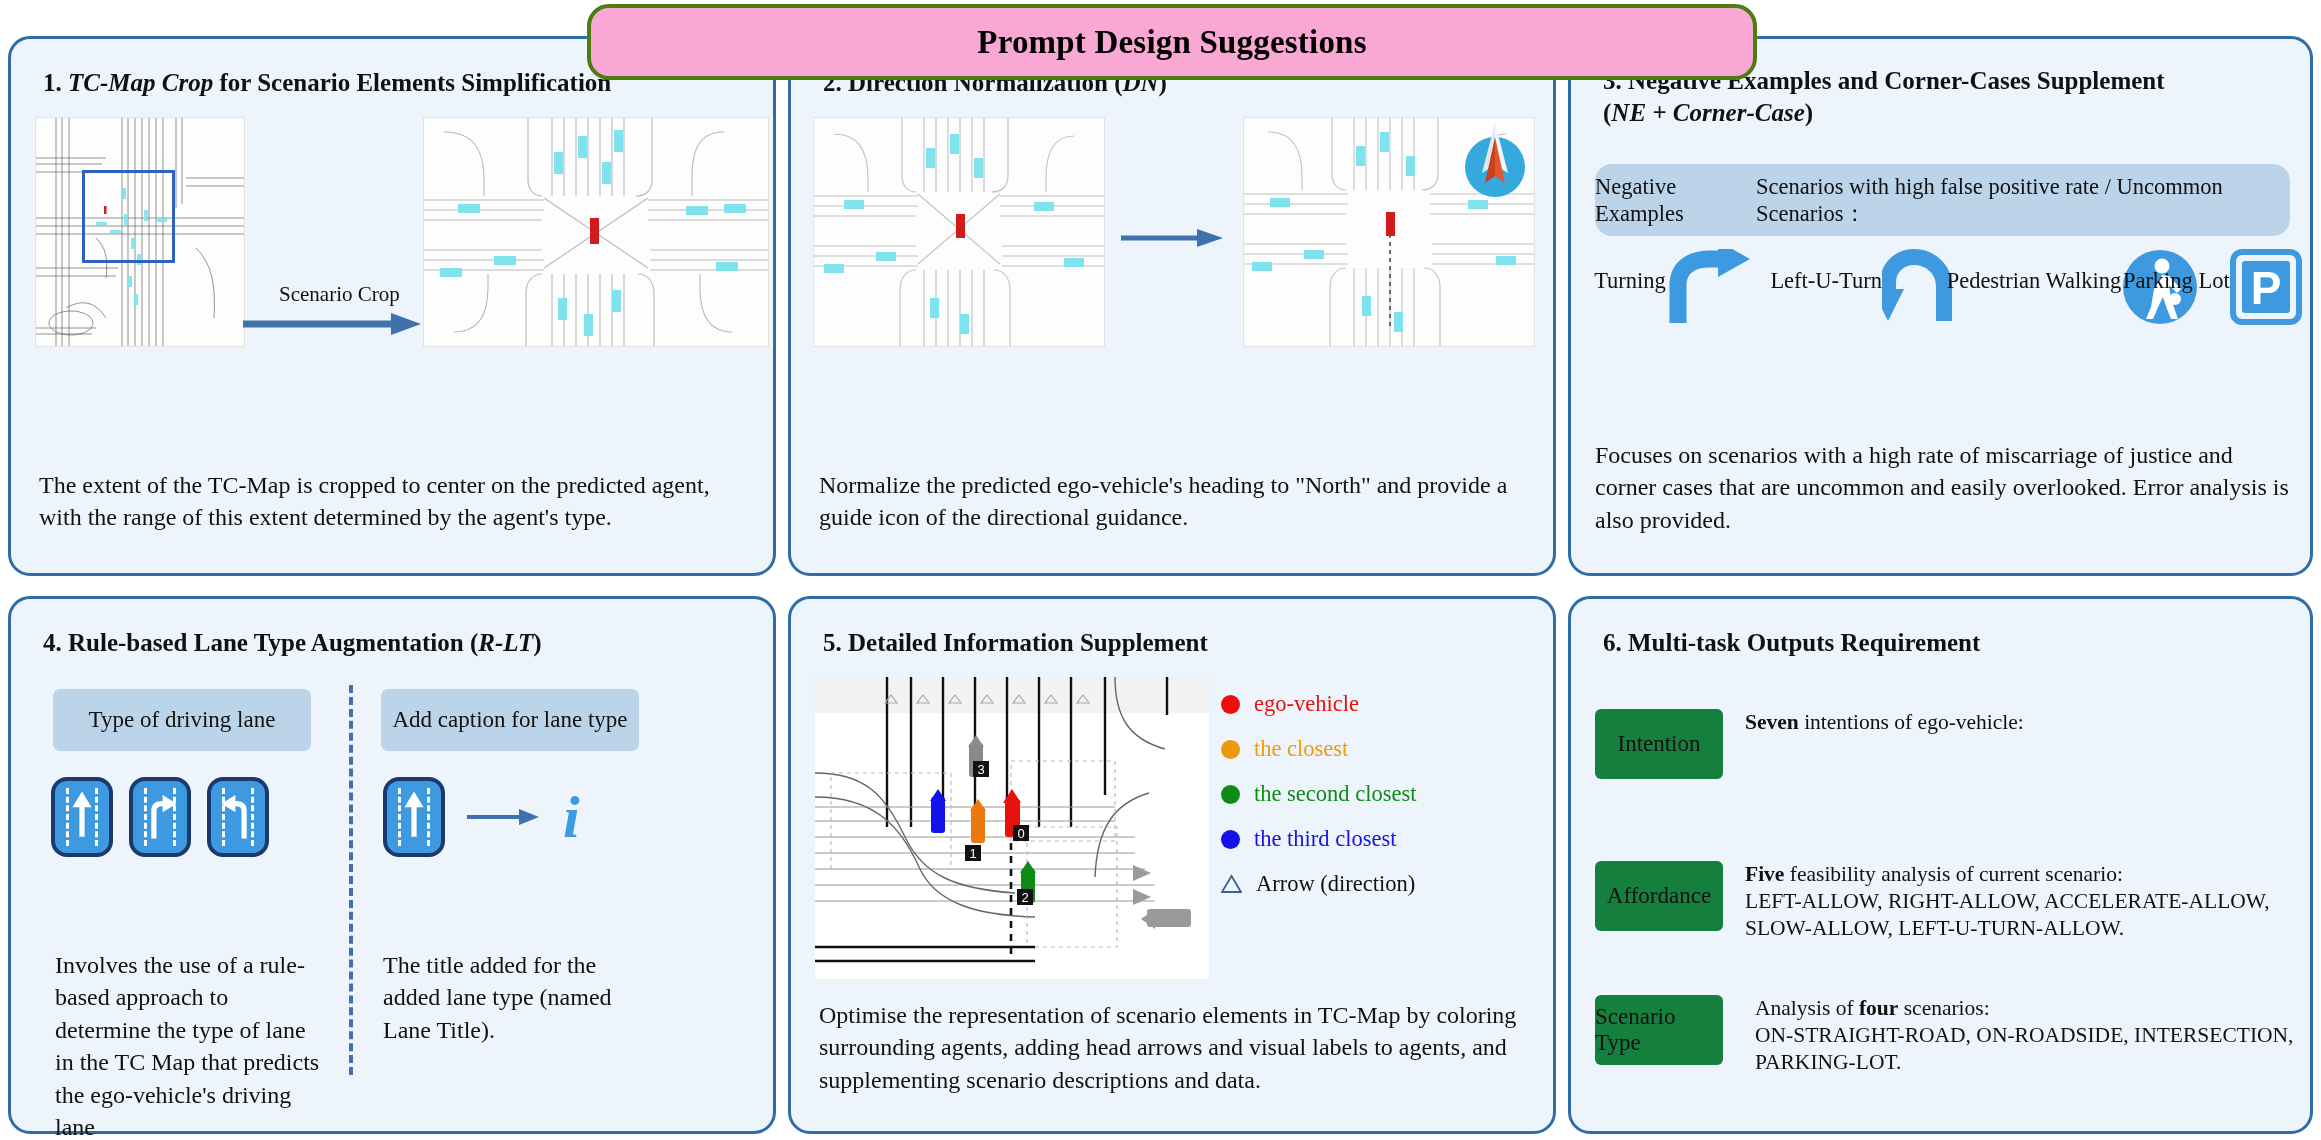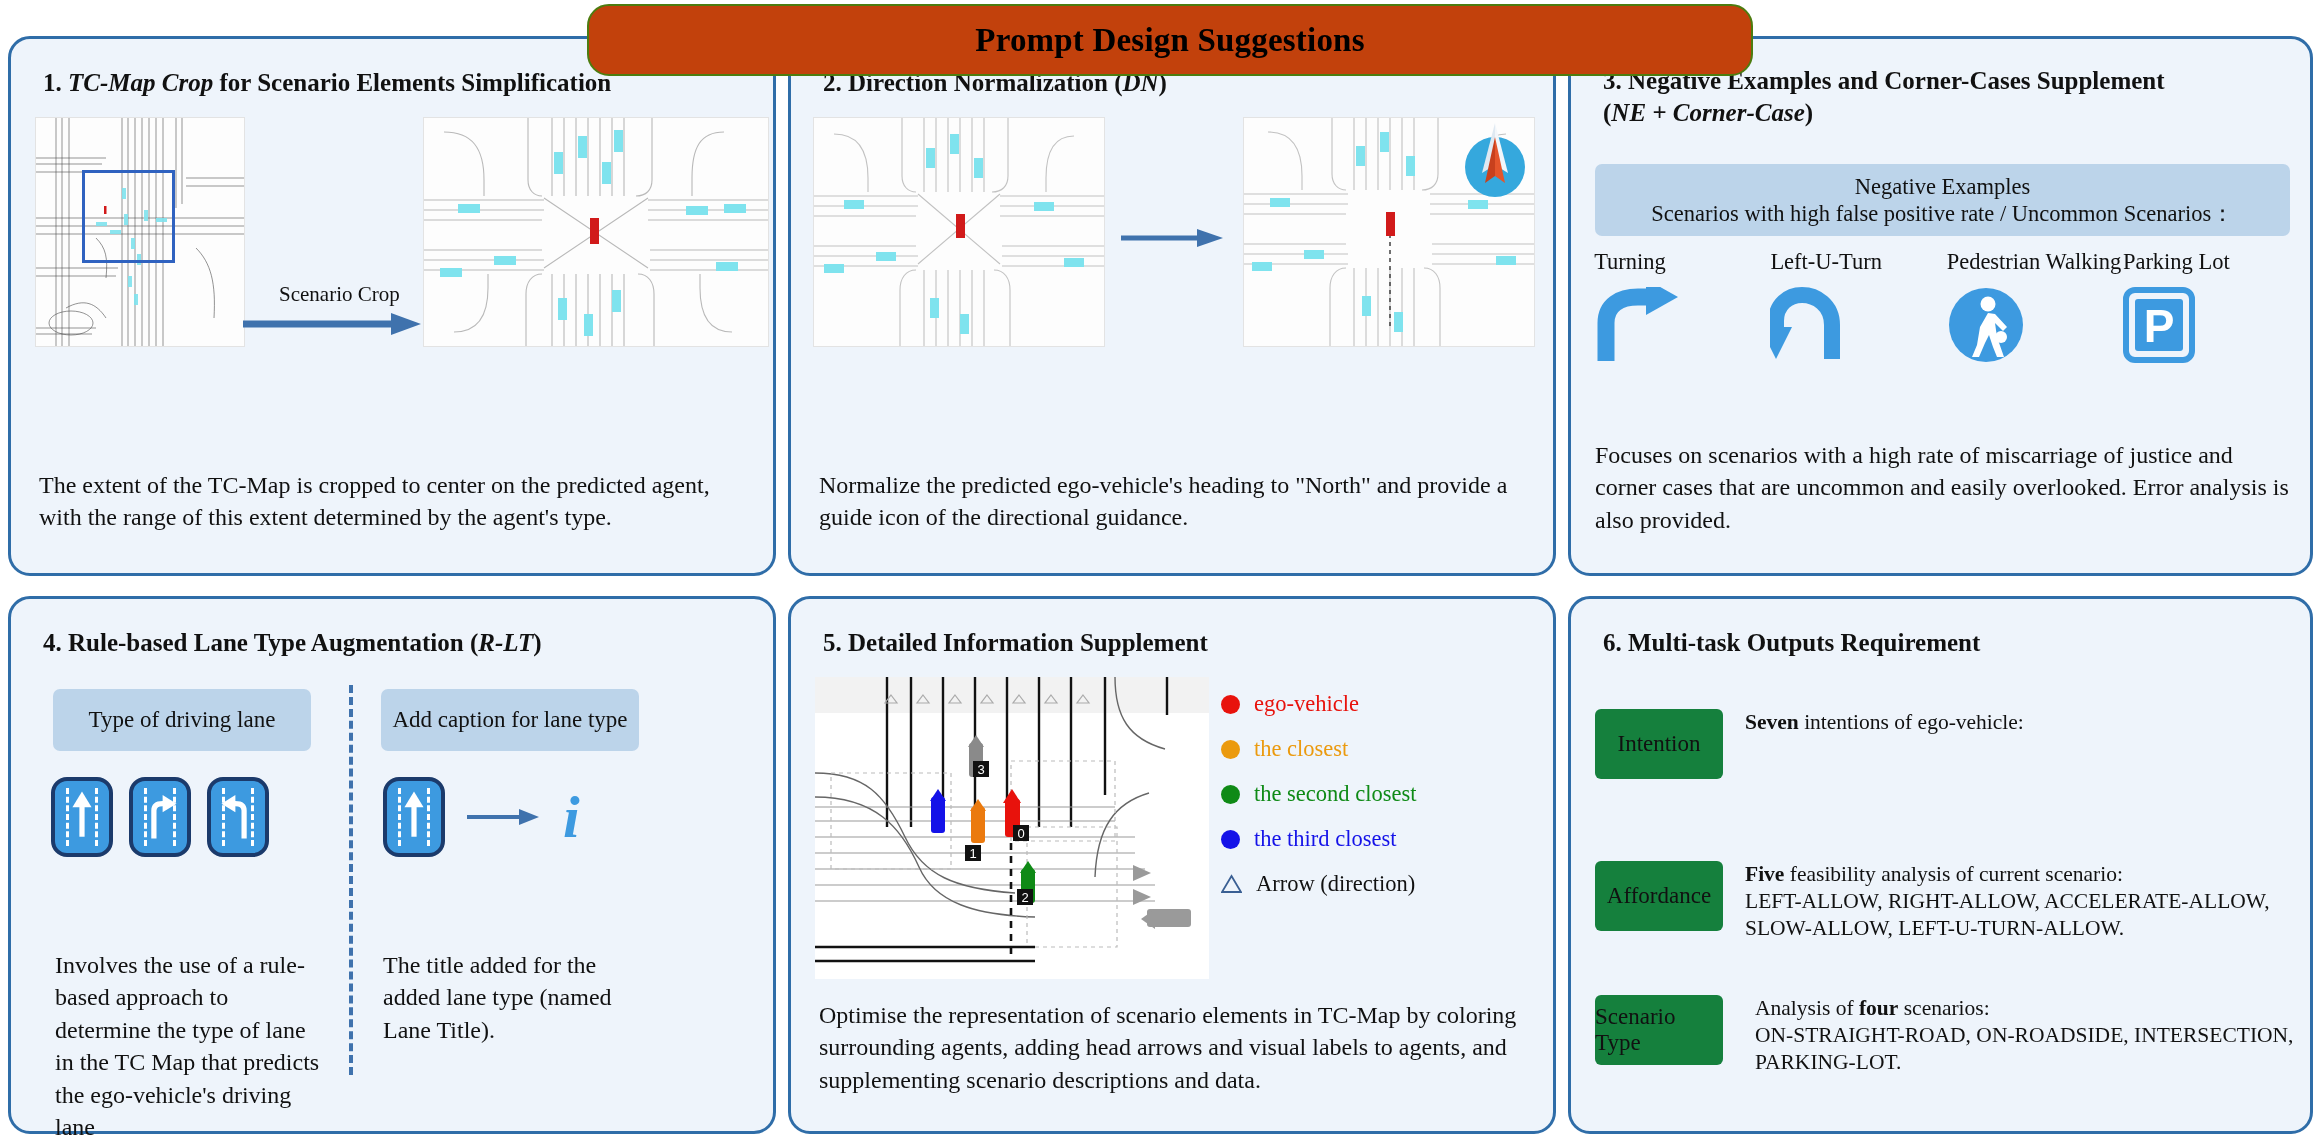--- a/index.html
+++ b/index.html
@@ -7,22 +7,22 @@
     width:2321px;height:1140px;
     background:#ffffff;
     font-family:"Liberation Serif", serif;
     overflow:hidden;
   }
   .stage{position:relative;width:2321px;height:1140px;}
 
   
   .header{
     position:absolute;left:587px;top:4px;width:1162px;height:68px;
-    background:#c2410c;
-    border:2px solid #4d7c0f;
+    background:#f9a8d4;
+    border:4px solid #4d7c0f;
     border-radius:22px;
     display:flex;align-items:center;justify-content:center;
     z-index:5;
   }
   .header-title{
     font-size:33px;font-weight:bold;color:#000;letter-spacing:.2px;
   }
 
   
   .panel{
@@ -58,30 +58,30 @@
   .mapsvg{display:block;width:100%;height:100%;}
 
   .croplabel{
     position:absolute;font-size:21px;color:#111;white-space:nowrap;
   }
   .croparrow{position:absolute;}
 
   
   .ne-box{
     position:absolute;left:24px;top:125px;width:695px;height:72px;
-    background:#bcd4ea;border-radius:7px;
-    display:flex;flex-direction:column;align-items:center;justify-content:center;
+    background:#bcd4ea;border-radius:17px;
+    display:flex;flex-direction:row;align-items:center;justify-content:center;
   }
   .ne-box div{font-size:22.5px;color:#111;line-height:1.22;}
 
   .icon-row{
     position:absolute;left:20px;top:210px;width:705px;height:150px;
     display:flex;justify-content:space-around;align-items:flex-start;
   }
-  .icon-cell{display:flex;flex-direction:column;align-items:flex-start;width:170px;}
+  .icon-cell{display:flex;flex-direction:row;align-items:center;width:170px;}
   .icon-cell .lbl{font-size:22.5px;color:#111;margin-bottom:12px;white-space:nowrap;}
   .icon-art{height:76px;display:flex;align-items:center;justify-content:center;}
 
   
   .subhead{
     position:absolute;background:#bcd4ea;border-radius:7px;
     display:flex;align-items:center;justify-content:center;
     font-size:23px;color:#111;
   }
   .sh-left {left:42px; top:90px; width:258px;height:62px;}

